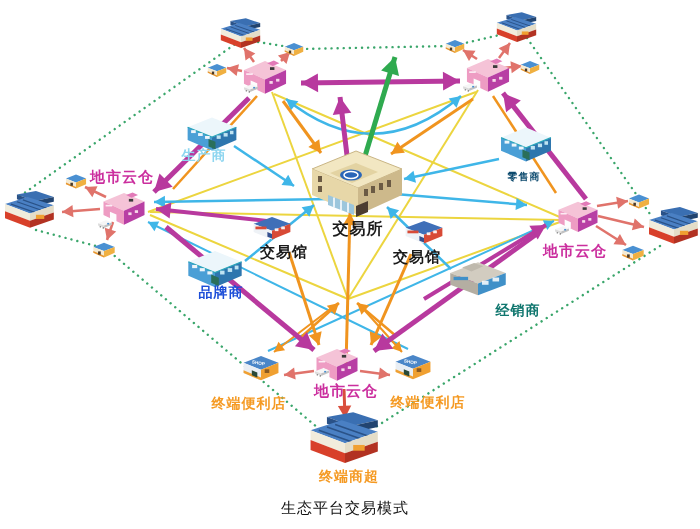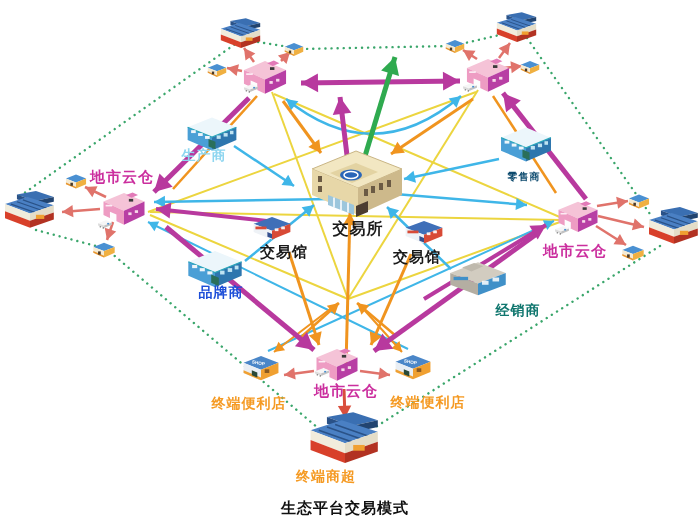--- a/index.html
+++ b/index.html
@@ -10,21 +10,21 @@
   }
   #edges{position:absolute;left:0;top:0;z-index:1;}
   .building{position:absolute;z-index:2;line-height:0;}
   .lbl{
     position:absolute;z-index:3;transform:translate(-50%,-50%);
     white-space:nowrap;letter-spacing:1px;
   }
   .lbl.bold{font-weight:bold;}
   #caption{
     position:absolute;z-index:3;transform:translate(-50%,-50%);
-    font-weight:bold;color:#111;font-size:15px;letter-spacing:1px;
+    font-weight:normal;color:#111;font-size:15px;letter-spacing:1px;
     white-space:nowrap;
   }
 </style>
 </head>
 <body>
 
 <div id="stage">
   <svg id="edges" width="700" height="529">
       <path d="M20,196 L238,42" stroke="#3aa66b" stroke-width="2.4" fill="none" stroke-dasharray="0.1 6" stroke-linecap="round"></path>
       <path d="M252,41 L289,47" stroke="#3aa66b" stroke-width="2.4" fill="none" stroke-dasharray="0.1 6" stroke-linecap="round"></path>
@@ -470,16 +470,16 @@
       <div class="lbl bold" style="left: 358px; top: 229px; color: rgb(26, 26, 26); font-size: 16px;">交易所</div>
       <div class="lbl bold" style="left: 122px; top: 177px; color: rgb(203, 46, 158); font-size: 15px;">地市云仓</div>
       <div class="lbl bold" style="left: 575px; top: 251px; color: rgb(203, 46, 158); font-size: 15px;">地市云仓</div>
       <div class="lbl bold" style="left: 284px; top: 252px; color: rgb(26, 26, 26); font-size: 15px;">交易馆</div>
       <div class="lbl bold" style="left: 417px; top: 257px; color: rgb(26, 26, 26); font-size: 15px;">交易馆</div>
       <div class="lbl bold" style="left: 221px; top: 293px; color: #1d4ed8; font-size: 14px;">品牌商</div>
       <div class="lbl bold" style="left: 474px; top: 311px; color: #0f766e; font-size: 14px; margin-left: 44px;">经销商</div>
       <div class="lbl bold" style="left: 346px; top: 391px; color: rgb(203, 46, 158); font-size: 15px;">地市云仓</div>
       <div class="lbl bold" style="left: 428px; top: 403px; color: rgb(245, 154, 35); font-size: 14px;">终端便利店</div>
       <div class="lbl bold" style="left: 249px; top: 404px; color: rgb(245, 154, 35); font-size: 14px;">终端便利店</div>
-      <div class="lbl bold" style="left: 326px; top: 477px; color: rgb(245, 154, 35); font-size: 14px;">终端商超</div>
+      <div class="lbl bold" style="left: 349px; top: 477px; color: rgb(245, 154, 35); font-size: 14px;">终端商超</div>
     </div>
   <div id="caption" style="left:345px;top:508px;">生态平台交易模式</div>
 </div>
 
 </body></html>

